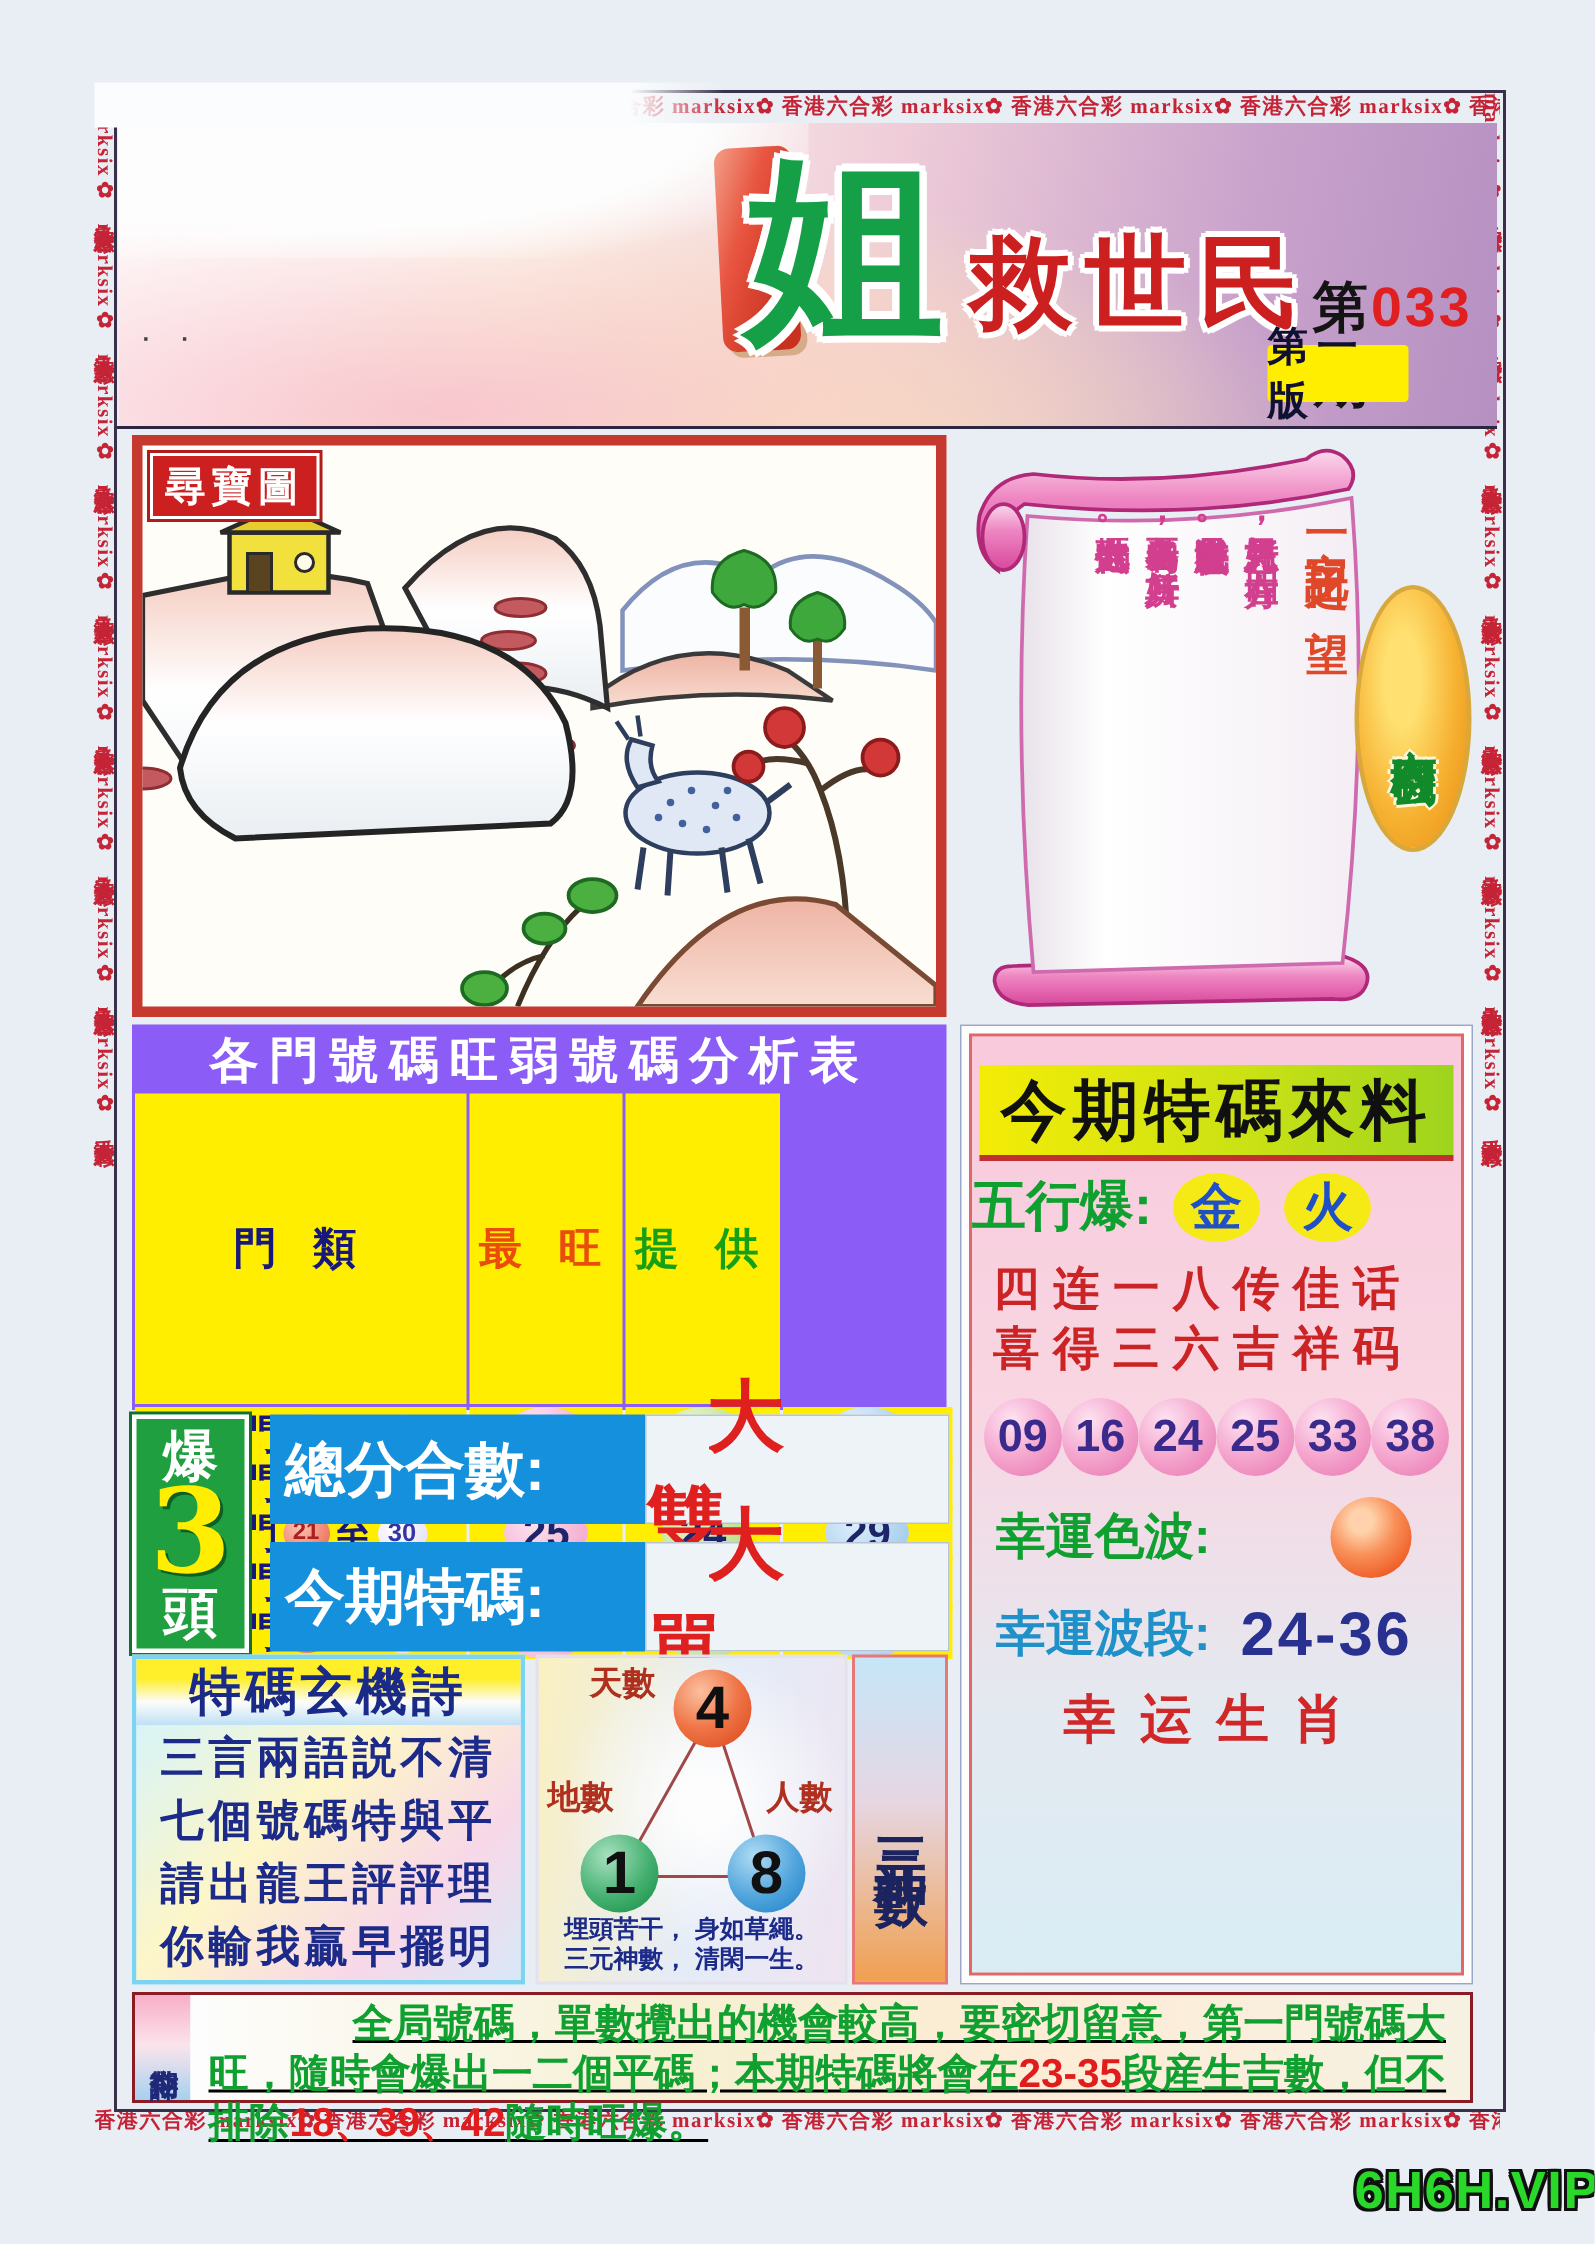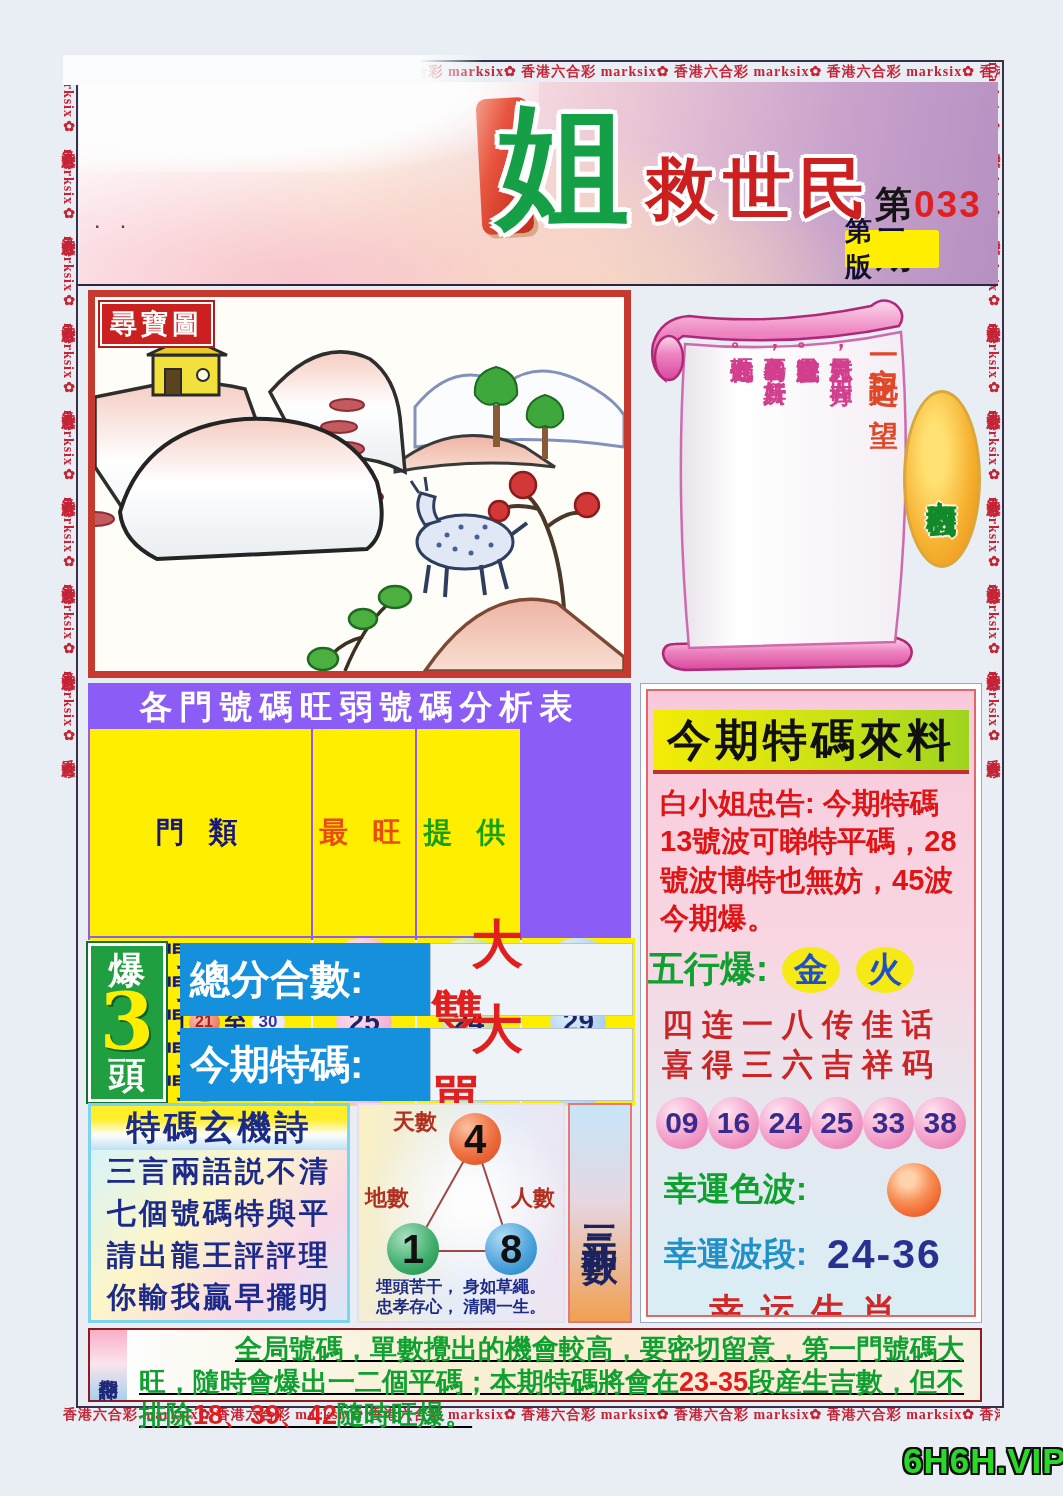--- a/index.html
+++ b/index.html
@@ -401,32 +401,31 @@
     </svg>
     <span class="lbl" style="left:34px;top:2px;">天數</span>
     <div class="ball b4" style="left:90px;top:8px;">4</div>
     <span class="lbl" style="left:6px;top:78px;">地數</span>
     <div class="ball b1" style="left:28px;top:118px;">1</div>
     <span class="lbl" style="left:152px;top:78px;">人數</span>
     <div class="ball b8" style="left:126px;top:118px;">8</div>
     <div class="tri-cap">
 
     <div>埋頭苦干， 身如草繩。</div>
-        <div>忠孝存心， 清閑一生。</div>
+        <div>三元神數， 清閑一生。</div>
       </div>
   </div>
 
   <div class="sanyuan">
     <span>三元神數</span>
   </div>
 
   <div class="special">
     <div class="special-in">
       <div class="sp-banner">今期特碼來料</div>
-      <div class="sp-advice"><span>白小姐忠告:</span> <span>今期特碼13號波可睇特平碼，28號波博特也無妨，45波今期爆。</span></div>
       <div class="sp-wuxing">
         <span class="wx-label">五行爆:</span>
         <div style="display:flex;gap:16px;">
 
         <div class="wx-oval">金</div>
             <div class="wx-oval">火</div>
           </div>
       </div>
       <div class="sp-verse">
 

